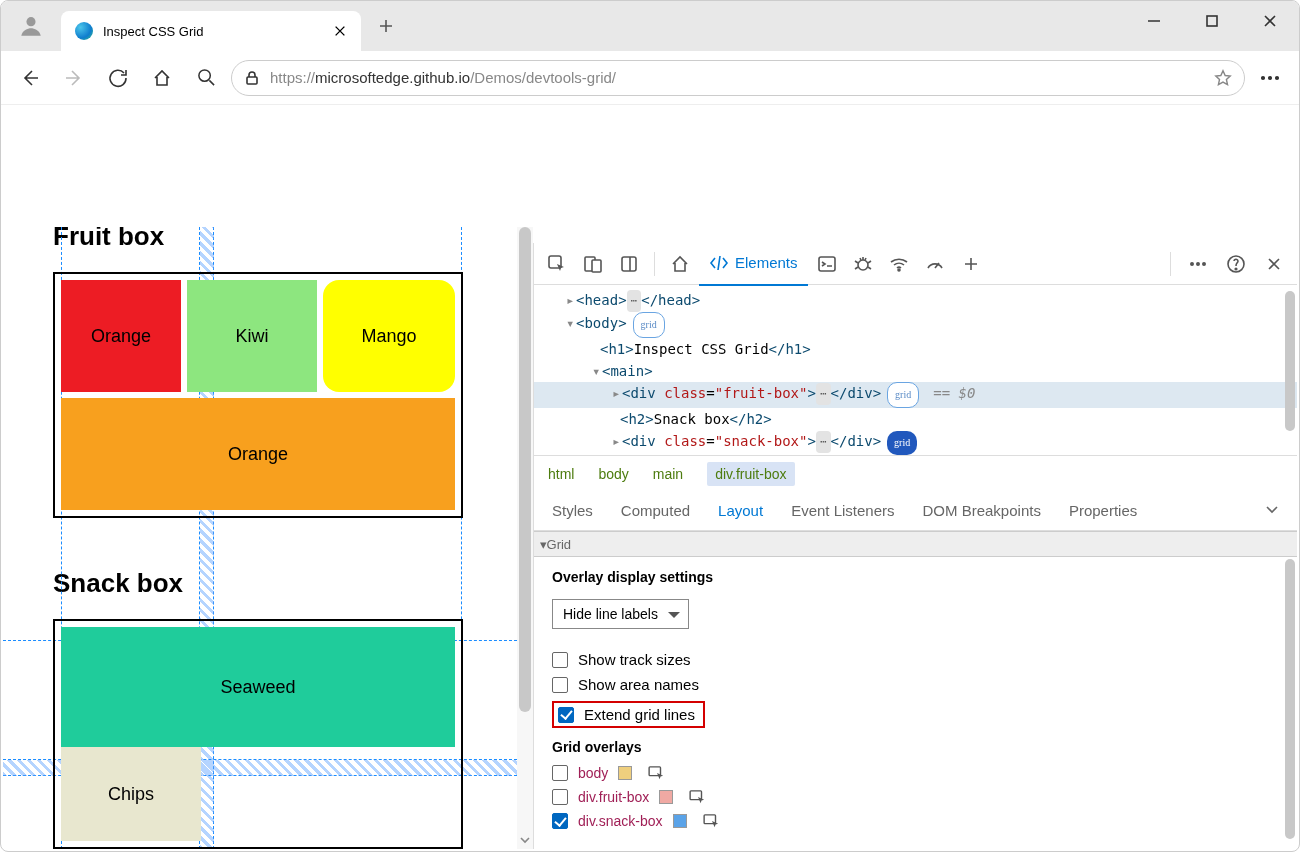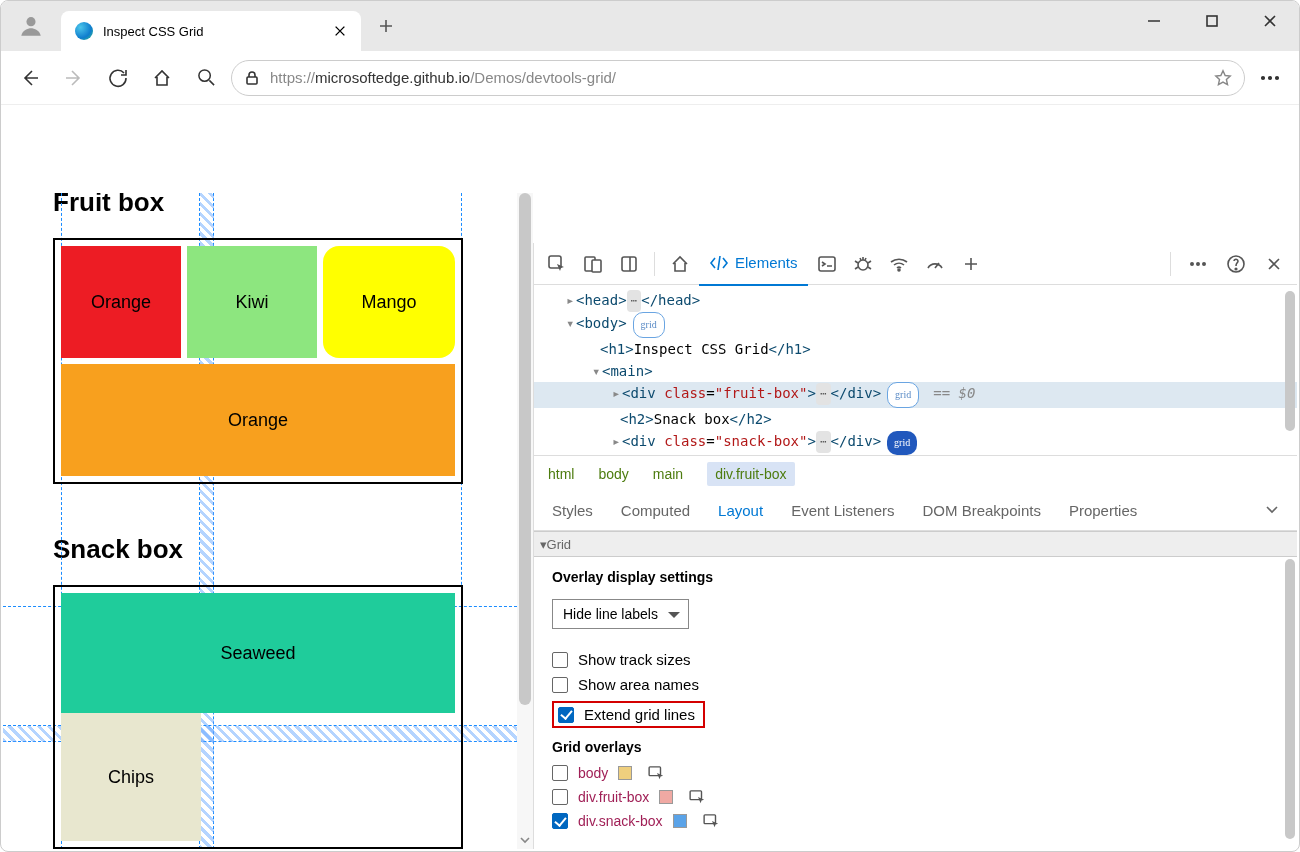--- a/index.html
+++ b/index.html
@@ -31,21 +31,21 @@
 .h2.second { margin-top: 50px; }
 .box { border: 2px solid #000; padding: 6px; position: relative; width: 410px; }
 .fruit { display: grid; grid-template-columns: 120px 130px 1fr; gap: 6px; }
 .cell { display: flex; align-items: center; justify-content: center; font-size: 18px; height: 112px; }
 .apple { background: #ed1c24; }
 .kiwi { background: #8de67f; }
 .mango { background: #ffff00; border-radius: 16px; }
 .orange { background: #f8a01e; grid-column: 1 / 4; }
 .snack { display: grid; grid-template-columns: 140px 1fr; }
 .seaweed { background: #1fcc9b; grid-column: 1 / 3; height: 120px; }
-.chips { background: #e8e7cf; height: 128px; }
+.chips { background: #e8e7cf; height: 94px; }
 .peanut { background: #cf9a69; height: 130px; }
 .gridline-v { position: absolute; top: 0; bottom: 0; border-left: 1.4px dashed #1a8cff; }
 .gridline-h { position: absolute; left: 0; right: 16px; border-top: 1.4px dashed #1a8cff; }
 .hatch-v { position: absolute; top: 0; bottom: 0; width: 14px; background: repeating-linear-gradient(45deg, rgba(90,160,255,0.45) 0 3px, transparent 3px 7px); }
 .hatch-h { position: absolute; left: 0; right: 16px; height: 16px; background: repeating-linear-gradient(45deg, rgba(90,160,255,0.45) 0 3px, transparent 3px 7px); }
 .devtools { flex: 1; display: flex; flex-direction: column; background: #fff; border-left: 1px solid #ddd; }
 .dt-tabs { height: 42px; display: flex; align-items: center; border-bottom: 1px solid #ddd; gap: 2px; padding: 0 6px; }
 .dt-ico { width: 34px; height: 34px; display: flex; align-items: center; justify-content: center; color: #555; }
 .dt-sep { width: 1px; height: 24px; background: #ddd; margin: 0 6px; }
 .dt-tab-el { display: flex; align-items: center; gap: 6px; height: 44px; padding: 0 10px; color: #0078d4; border-bottom: 2.5px solid #0078d4; font-size: 15px; }

